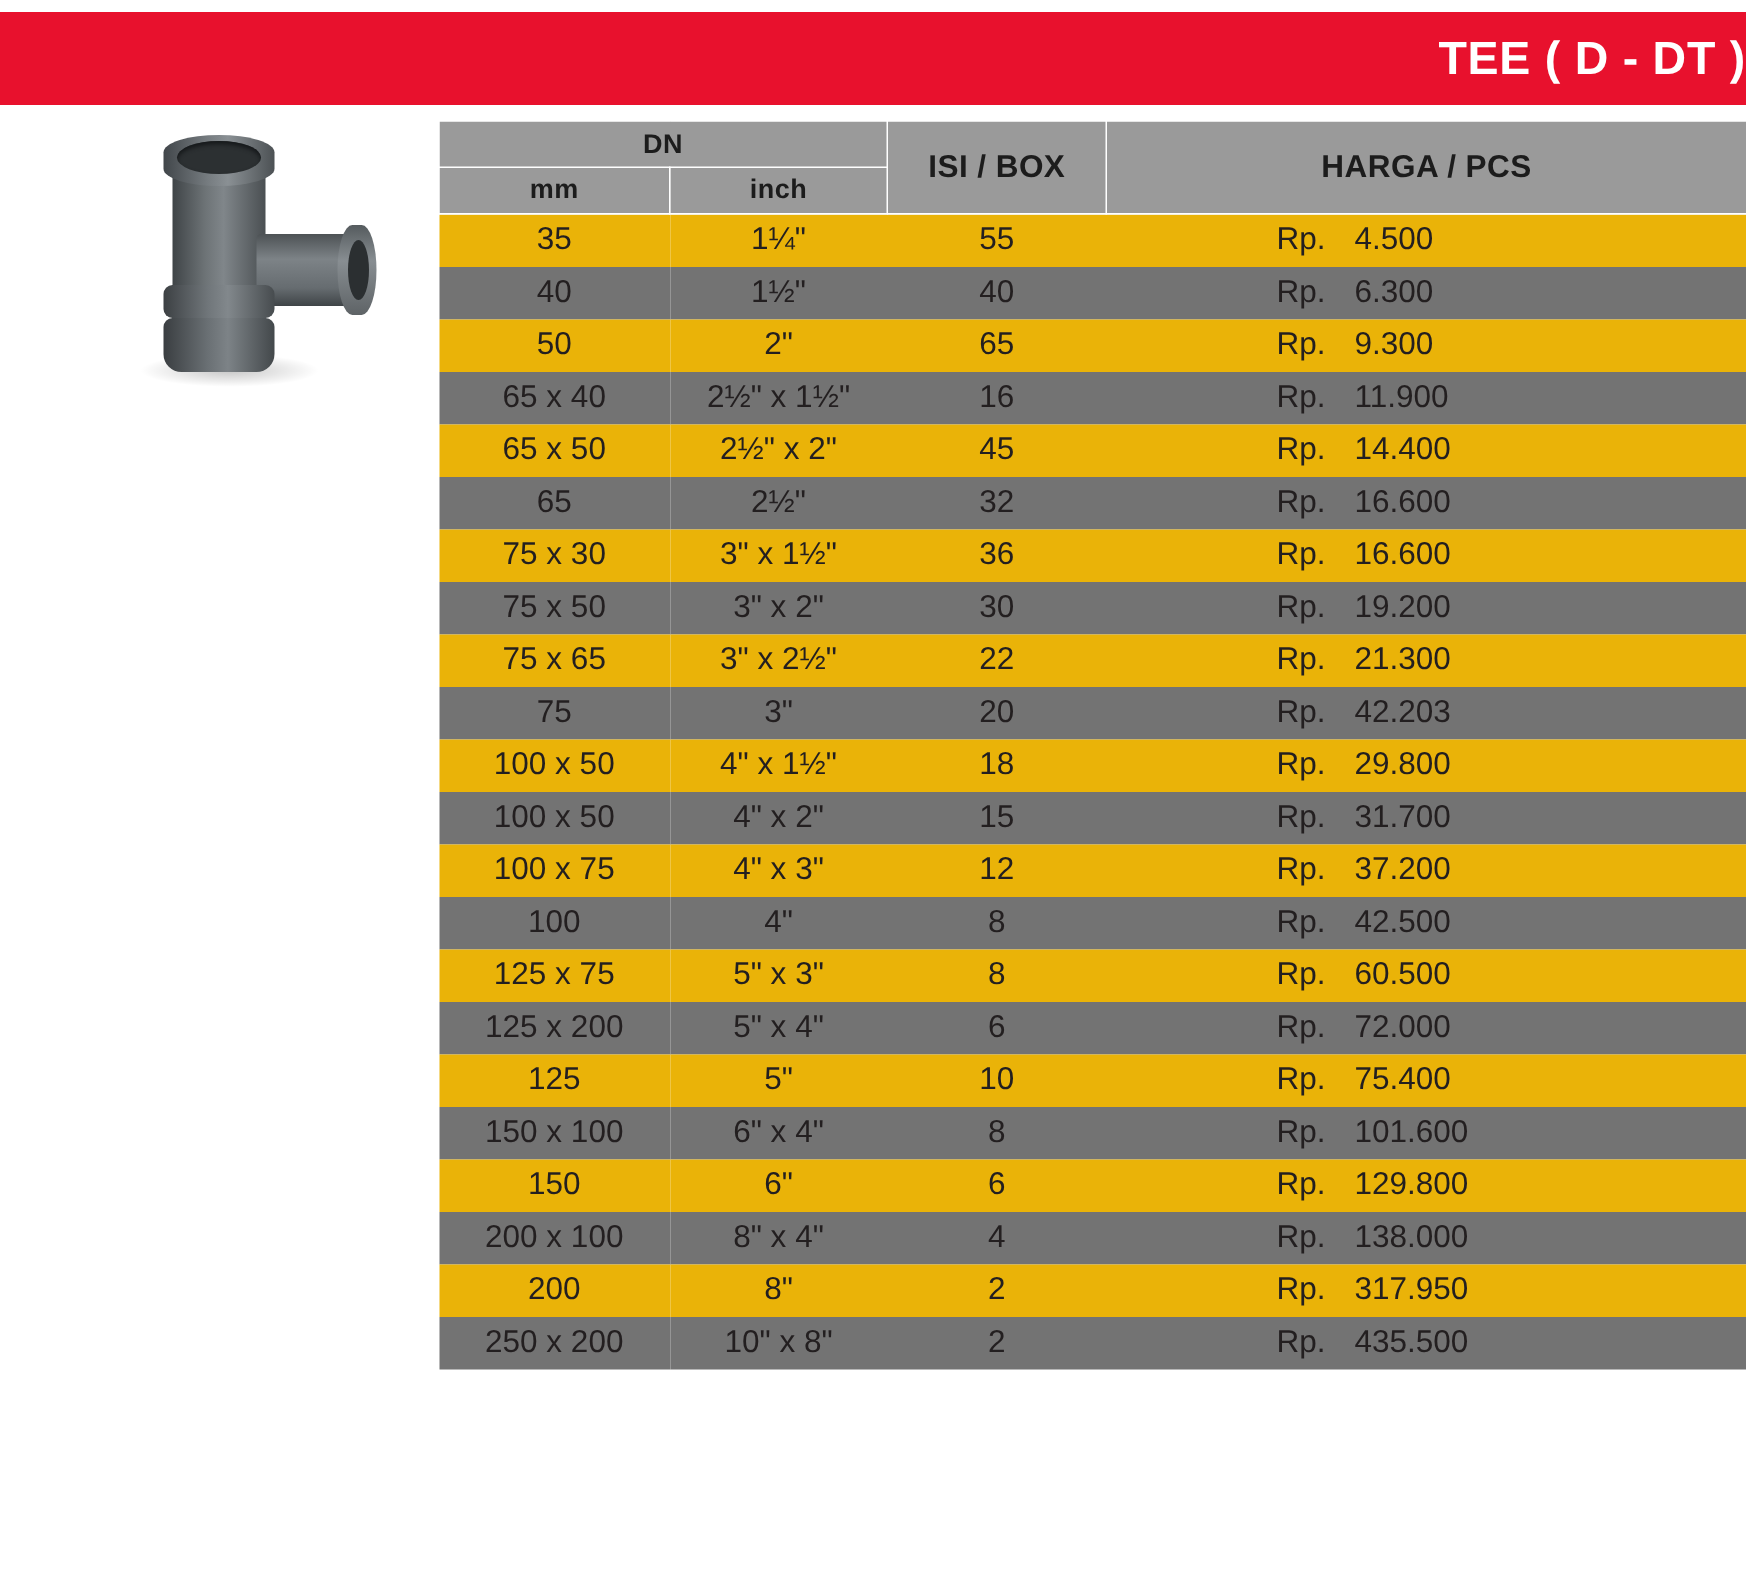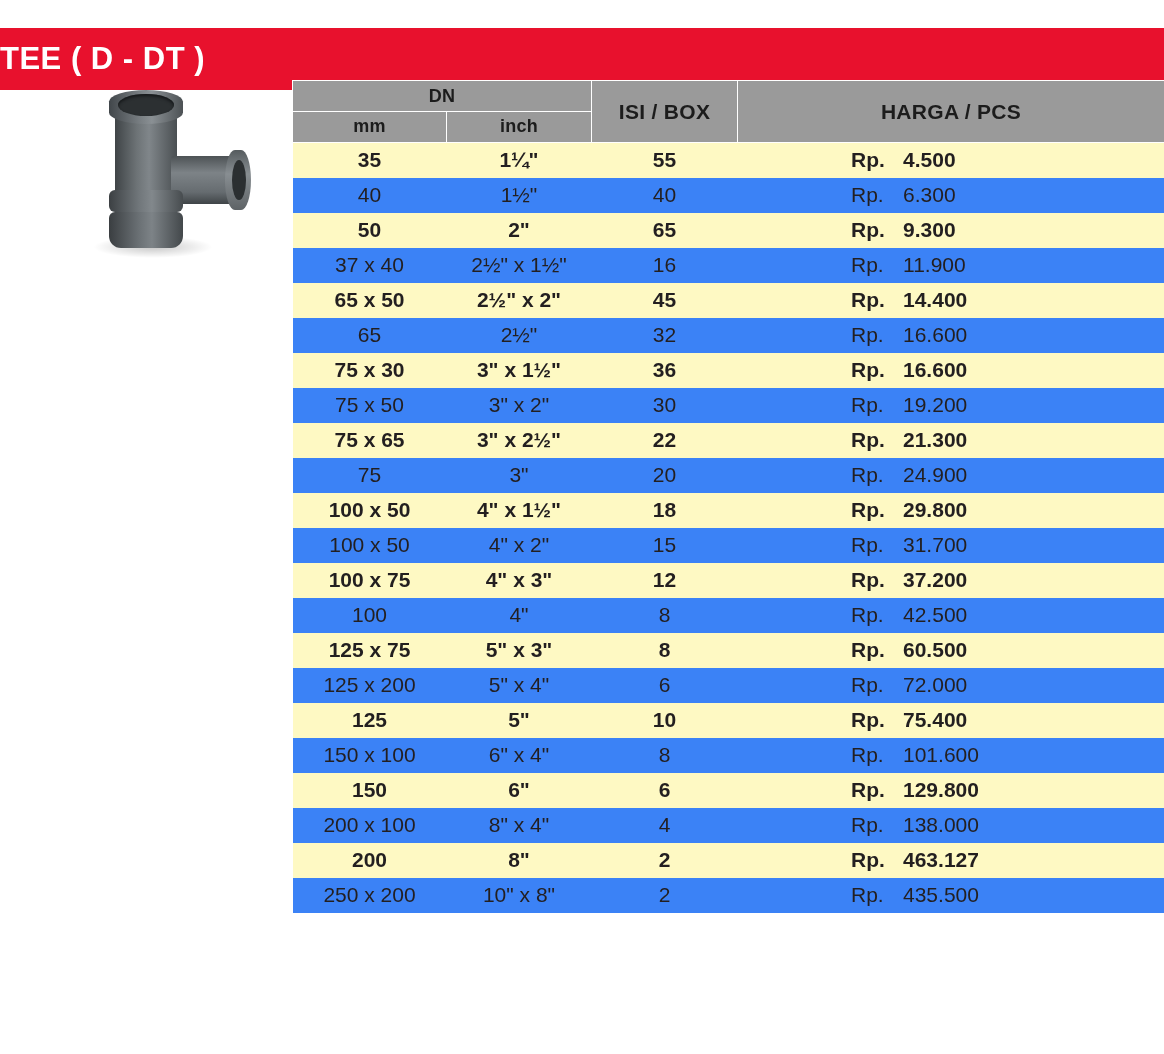--- a/index.html
+++ b/index.html
@@ -23,22 +23,21 @@
   
   .title-bar {
     position: absolute;
     left: 0;
     top: 8px;
     width: 1164px;
     height: 62px;
     background: #e8112d;
     display: flex;
     align-items: center;
-    justify-content: flex-start;
-    margin-top: 20px;
+    justify-content: flex-end;
   }
   .title-bar .title-text {
     color: #ffffff;
     font-size: 31px;
     font-weight: bold;
     letter-spacing: 0.5px;
   }
 
   
   .product-figure {
@@ -177,25 +176,24 @@
   }
   table.price td {
     font-size: 21px;
     text-align: center;
     padding: 5px 0 6px;
     border: none;
     color: #231f20;
     white-space: nowrap;
   }
   table.price tr.odd td {
-    background: #fef9c3;
-    font-weight: bold;
+    background: #eab308;
   }
   table.price tr.even td {
-    background: #3b82f6;
+    background: #737373;
   }
   td.price-cell {
     text-align: center;
     padding-left: 0;
   }
   .price-inner {
     display: inline-block;
     width: 200px;
     text-align: left;
     position: relative;
@@ -265,21 +263,21 @@
             <td>40</td>
             <td class="price-cell"><span class="price-inner"><span class="rp">Rp.</span><span class="amount">6.300</span></span></td>
           </tr>
           <tr class="odd">
             <td>50</td>
             <td>2"</td>
             <td>65</td>
             <td class="price-cell"><span class="price-inner"><span class="rp">Rp.</span><span class="amount">9.300</span></span></td>
           </tr>
           <tr class="even">
-            <td>37 x 40</td>
+            <td>65 x 40</td>
             <td>2½" x 1½"</td>
             <td>16</td>
             <td class="price-cell"><span class="price-inner"><span class="rp">Rp.</span><span class="amount">11.900</span></span></td>
           </tr>
           <tr class="odd">
             <td>65 x 50</td>
             <td>2½" x 2"</td>
             <td>45</td>
             <td class="price-cell"><span class="price-inner"><span class="rp">Rp.</span><span class="amount">14.400</span></span></td>
           </tr>
@@ -304,21 +302,21 @@
           <tr class="odd">
             <td>75 x 65</td>
             <td>3" x 2½"</td>
             <td>22</td>
             <td class="price-cell"><span class="price-inner"><span class="rp">Rp.</span><span class="amount">21.300</span></span></td>
           </tr>
           <tr class="even">
             <td>75</td>
             <td>3"</td>
             <td>20</td>
-            <td class="price-cell"><span class="price-inner"><span class="rp">Rp.</span><span class="amount">24.900</span></span></td>
+            <td class="price-cell"><span class="price-inner"><span class="rp">Rp.</span><span class="amount">42.203</span></span></td>
           </tr>
           <tr class="odd">
             <td>100 x 50</td>
             <td>4" x 1½"</td>
             <td>18</td>
             <td class="price-cell"><span class="price-inner"><span class="rp">Rp.</span><span class="amount">29.800</span></span></td>
           </tr>
           <tr class="even">
             <td>100 x 50</td>
             <td>4" x 2"</td>
@@ -370,21 +368,21 @@
           <tr class="even">
             <td>200 x 100</td>
             <td>8" x 4"</td>
             <td>4</td>
             <td class="price-cell"><span class="price-inner"><span class="rp">Rp.</span><span class="amount">138.000</span></span></td>
           </tr>
           <tr class="odd">
             <td>200</td>
             <td>8"</td>
             <td>2</td>
-            <td class="price-cell"><span class="price-inner"><span class="rp">Rp.</span><span class="amount">463.127</span></span></td>
+            <td class="price-cell"><span class="price-inner"><span class="rp">Rp.</span><span class="amount">317.950</span></span></td>
           </tr>
           <tr class="even">
             <td>250 x 200</td>
             <td>10" x 8"</td>
             <td>2</td>
             <td class="price-cell"><span class="price-inner"><span class="rp">Rp.</span><span class="amount">435.500</span></span></td>
           </tr>
         </tbody>
     </table>
   </div>

